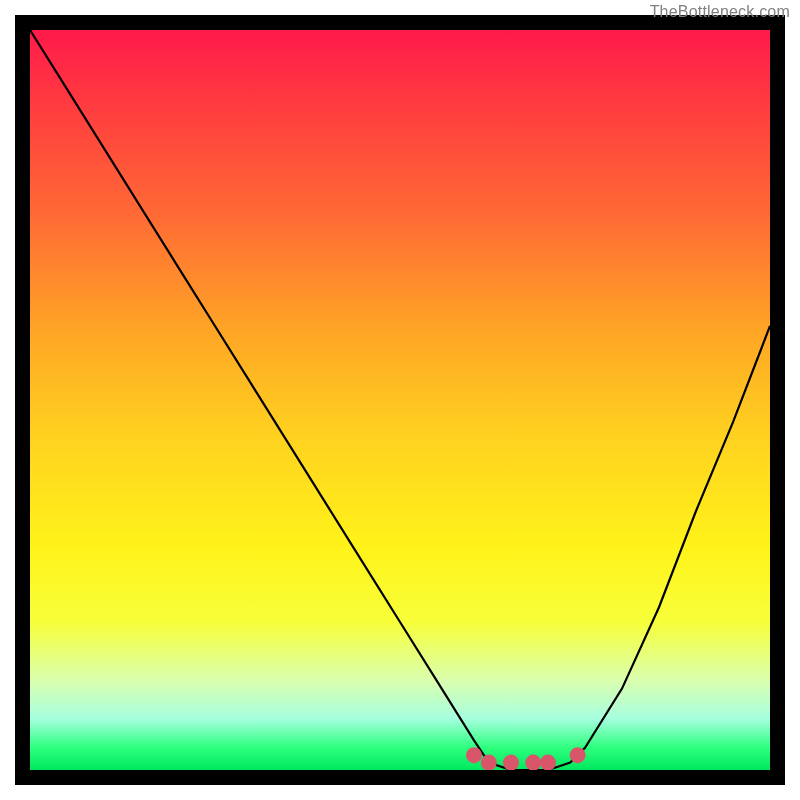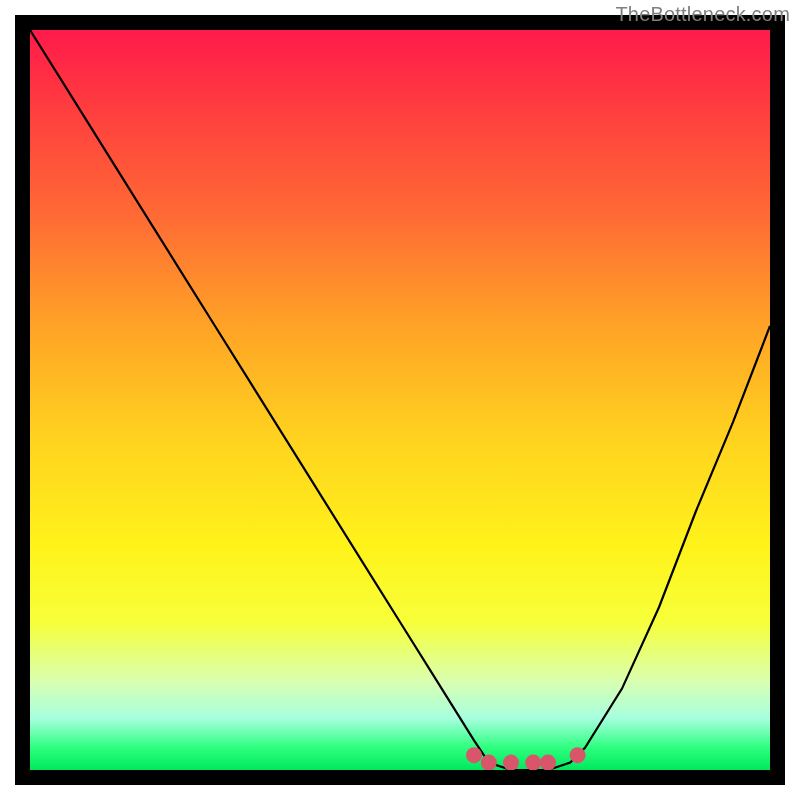--- a/index.html
+++ b/index.html
@@ -3,21 +3,21 @@
 <meta charset="utf-8">
 <style>
   * { margin: 0; padding: 0; box-sizing: border-box; }
   html, body { width: 800px; height: 800px; overflow: hidden; background: #fff; }
   .wrap { position: relative; width: 800px; height: 800px; }
   .attribution {
     position: absolute;
     top: 3px;
     right: 10px;
     font-family: Arial, Helvetica, sans-serif;
-    font-size: 20px;
+    font-size: 16px;
     color: #808080;
     font-weight: 400;
     letter-spacing: 0.2px;
   }
   .plot {
     position: absolute;
     left: 30px;
     top: 30px;
     width: 740px;
     height: 740px;

